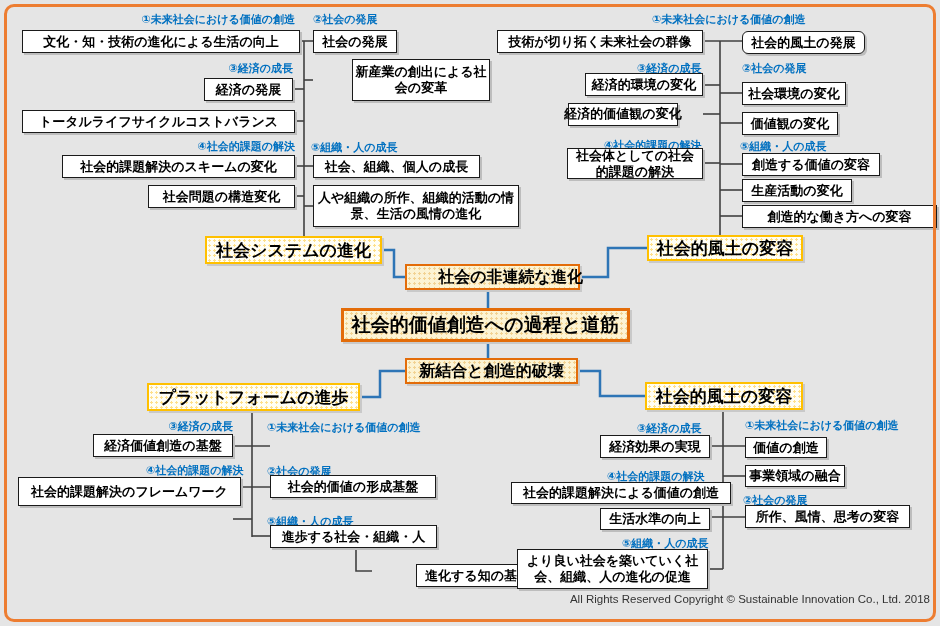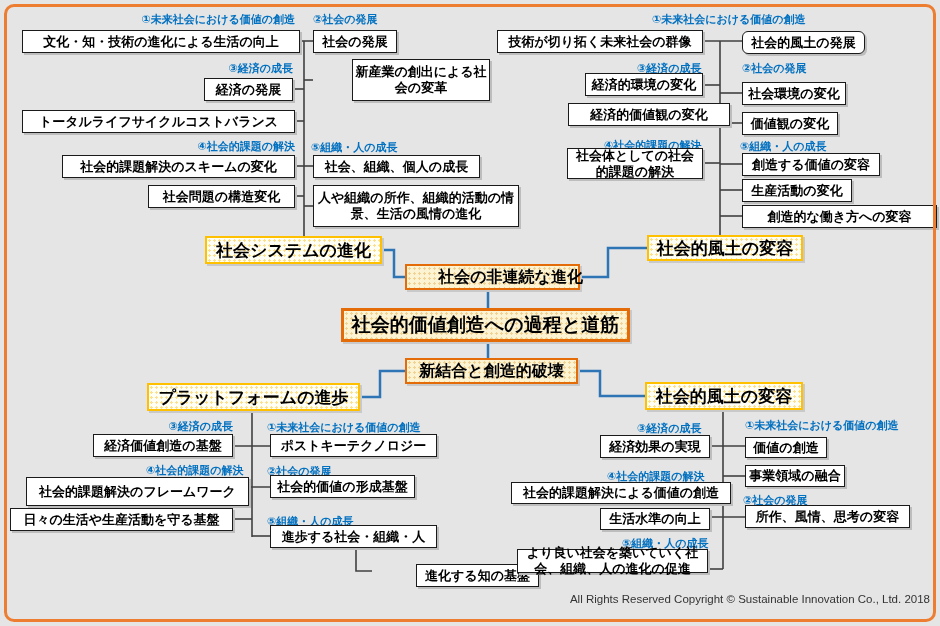--- a/index.html
+++ b/index.html
@@ -121,58 +121,56 @@
   <div class="box tall" style="left:313px;top:185px;width:206px;">人や組織の所作、組織的活動の情景、生活の風情の進化</div>
   <div class="node" style="left:205px;top:236px;width:177px;height:28px;">社会システムの進化</div>
 
   <div class="cat" style="left:652px;top:14px;">①未来社会における価値の創造</div>
   <div class="box" style="left:497px;top:30px;width:206px;">技術が切り拓く未来社会の群像</div>
   <div class="box" style="left:742px;top:31px;width:123px;border-radius:6px;">社会的風土の発展</div>
   <div class="cat" style="left:637px;top:63px;">③経済の成長</div>
   <div class="cat" style="left:742px;top:63px;">②社会の発展</div>
   <div class="box" style="left:585px;top:73px;width:118px;">経済的環境の変化</div>
   <div class="box" style="left:742px;top:82px;width:104px;">社会環境の変化</div>
-  <div class="box" style="left:568px;top:103px;width:162px;">経済的価値観の変化</div>
+  <div class="box" style="left:568px;top:103px;width:110px;font-family:Liberation Mono, monospace;">経済的価値観の変化</div>
   <div class="box" style="left:742px;top:112px;width:96px;">価値観の変化</div>
   <div class="cat" style="left:604px;top:140px;">④社会的課題の解決</div>
   <div class="cat" style="left:740px;top:141px;">⑤組織・人の成長</div>
   <div class="box tall" style="left:567px;top:148px;width:136px;height:31px;">社会体としての社会的課題の解決</div>
   <div class="box" style="left:742px;top:153px;width:138px;">創造する価値の変容</div>
   <div class="box" style="left:742px;top:179px;width:110px;">生産活動の変化</div>
   <div class="box" style="left:742px;top:205px;width:195px;">創造的な働き方への変容</div>
   <div class="node" style="left:647px;top:235px;width:156px;height:26px;">社会的風土の変容</div>
 
   <div class="core" style="left:405px;top:264px;width:175px;height:26px;padding-left:36px;">社会の非連続な進化</div>
   <div class="core main" style="left:341px;top:308px;width:289px;height:34px;">社会的価値創造への過程と道筋</div>
   <div class="core" style="left:405px;top:358px;width:173px;height:26px;">新結合と創造的破壊</div>
 
   <div class="node" style="left:147px;top:383px;width:213px;height:28px;">プラットフォームの進歩</div>
   <div class="cat" style="left:163px;top:421px;width:70px;text-align:right;">③経済の成長</div>
   <div class="cat" style="left:267px;top:422px;">①未来社会における価値の創造</div>
   <div class="box" style="left:93px;top:434px;width:140px;">経済価値創造の基盤</div>
-  <div class="box" style="left:270px;top:434px;width:167px;">ポストキーテクノロジー</div>
   <div class="cat" style="left:146px;top:465px;width:87px;text-align:right;">④社会的課題の解決</div>
   <div class="cat" style="left:267px;top:466px;">②社会の発展</div>
-  <div class="box" style="left:26px;top:477px;width:223px;height:29px;">社会的課題解決のフレームワーク</div>
-  <div class="box" style="left:270px;top:475px;width:145px;text-align:center;">社会的価値の形成基盤</div>
-  <div class="box" style="left:10px;top:508px;width:223px;">日々の生活や生産活動を守る基盤</div>
+  <div class="box" style="left:18px;top:477px;width:223px;height:29px;">社会的課題解決のフレームワーク</div>
+  <div class="box" style="left:270px;top:475px;width:166px;text-align:center;">社会的価値の形成基盤</div>
   <div class="cat" style="left:267px;top:516px;">⑤組織・人の成長</div>
   <div class="box" style="left:270px;top:525px;width:167px;">進歩する社会・組織・人</div>
   <div class="box" style="left:372px;top:564px;width:123px;margin-left:44px;">進化する知の基盤</div>
 
   <div class="node" style="left:645px;top:382px;width:158px;height:28px;">社会的風土の変容</div>
   <div class="cat" style="left:637px;top:423px;">③経済の成長</div>
   <div class="cat" style="left:745px;top:420px;">①未来社会における価値の創造</div>
   <div class="box" style="left:600px;top:435px;width:110px;">経済効果の実現</div>
   <div class="box" style="left:745px;top:437px;width:82px;height:21px;">価値の創造</div>
   <div class="box" style="left:745px;top:465px;width:100px;height:22px;">事業領域の融合</div>
   <div class="cat" style="left:607px;top:471px;">④社会的課題の解決</div>
   <div class="box" style="left:511px;top:482px;width:220px;height:22px;">社会的課題解決による価値の創造</div>
   <div class="cat" style="left:743px;top:495px;">②社会の発展</div>
   <div class="box" style="left:600px;top:508px;width:110px;height:22px;">生活水準の向上</div>
   <div class="box" style="left:745px;top:505px;width:165px;">所作、風情、思考の変容</div>
   <div class="cat" style="left:622px;top:538px;">⑤組織・人の成長</div>
-  <div class="box tall" style="left:517px;top:549px;width:191px;height:24px;">より良い社会を築いていく社会、組織、人の進化の促進</div>
+  <div class="box tall" style="left:517px;top:549px;width:191px;height:40px;">より良い社会を築いていく社会、組織、人の進化の促進</div>
 
   <div id="copyright">All Rights Reserved Copyright © Sustainable Innovation Co., Ltd.  2018</div>
 
   <div id="frame"></div>
 </div>
 
 </body></html>

